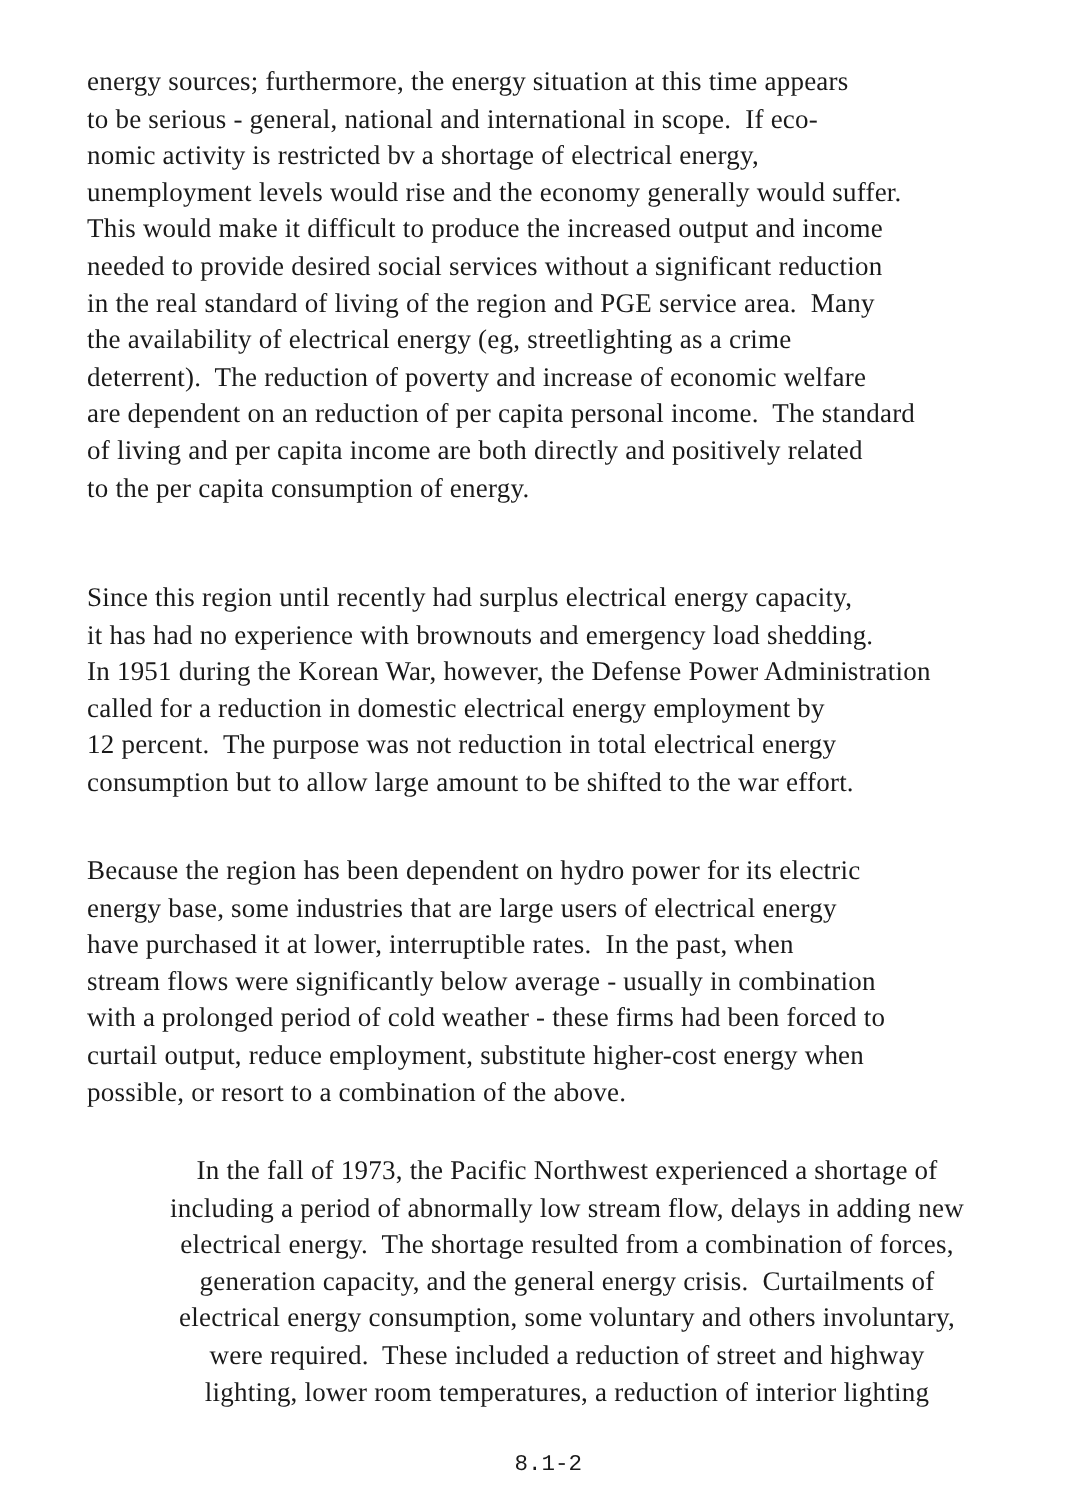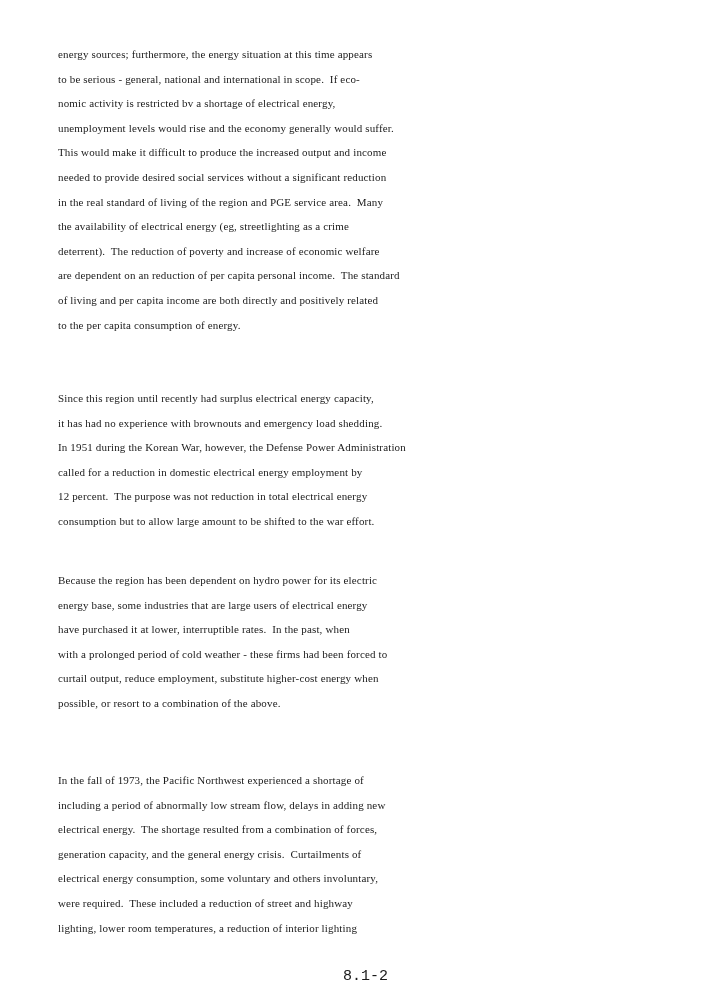--- a/index.html
+++ b/index.html
@@ -25,28 +25,28 @@
     .para {
       position: absolute;
       left: 58px;
       width: 640px;
       margin: 0;
     }
     .line {
       display: block;
       height: 24.6px;
       line-height: 24.6px;
-      font-size: 11px;
+      font-size: 18px;
       white-space: pre;
       letter-spacing: 0.15px;
     }
     #p1 { top: 42px; }
     #p2 { top: 386px; }
     #p3 { top: 568px; }
-    #p4 { top: 768px; }
+    #p4 { top: 768px; text-align: center; }
     .page-number {
       position: absolute;
       top: 968px;
       left: 0;
       width: 727px;
       text-align: center;
       font-family: "Liberation Mono", "DejaVu Sans Mono", monospace;
       font-size: 15px;
       padding-left: 2px;
     }
@@ -77,20 +77,21 @@
     <span class="line">In 1951 during the Korean War, however, the Defense Power Administration</span>
     <span class="line">called for a reduction in domestic electrical energy employment by</span>
     <span class="line">12 percent.  The purpose was not reduction in total electrical energy</span>
     <span class="line">consumption but to allow large amount to be shifted to the war effort.</span>
   </div>
 
   <div class="para" id="p3">
     <span class="line">Because the region has been dependent on hydro power for its electric</span>
     <span class="line">energy base, some industries that are large users of electrical energy</span>
     <span class="line">have purchased it at lower, interruptible rates.  In the past, when</span>
+    <span class="line">stream flows were significantly below average - usually in combination</span>
     <span class="line">with a prolonged period of cold weather - these firms had been forced to</span>
     <span class="line">curtail output, reduce employment, substitute higher-cost energy when</span>
     <span class="line">possible, or resort to a combination of the above.</span>
   </div>
 
   <div class="para" id="p4">
     <span class="line">In the fall of 1973, the Pacific Northwest experienced a shortage of</span>
     <span class="line">including a period of abnormally low stream flow, delays in adding new</span>
     <span class="line">electrical energy.  The shortage resulted from a combination of forces,</span>
     <span class="line">generation capacity, and the general energy crisis.  Curtailments of</span>

